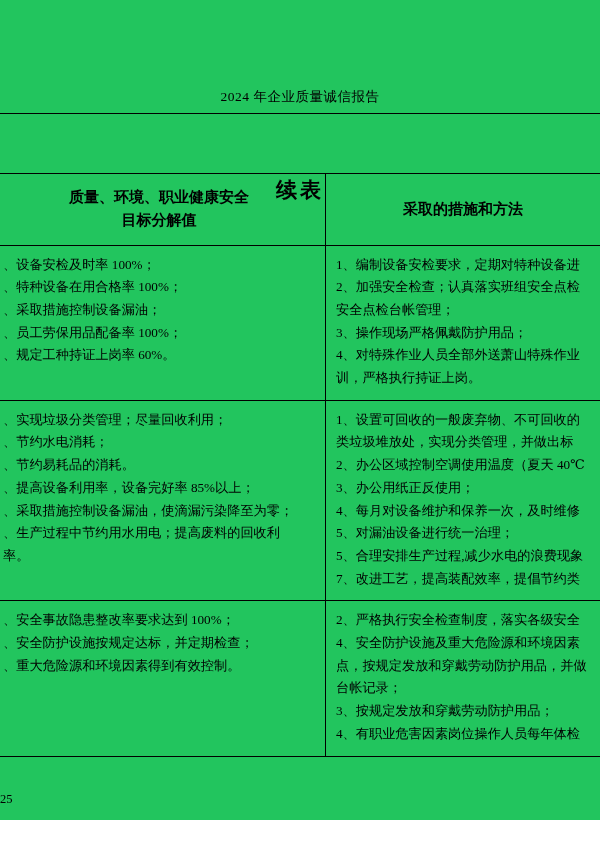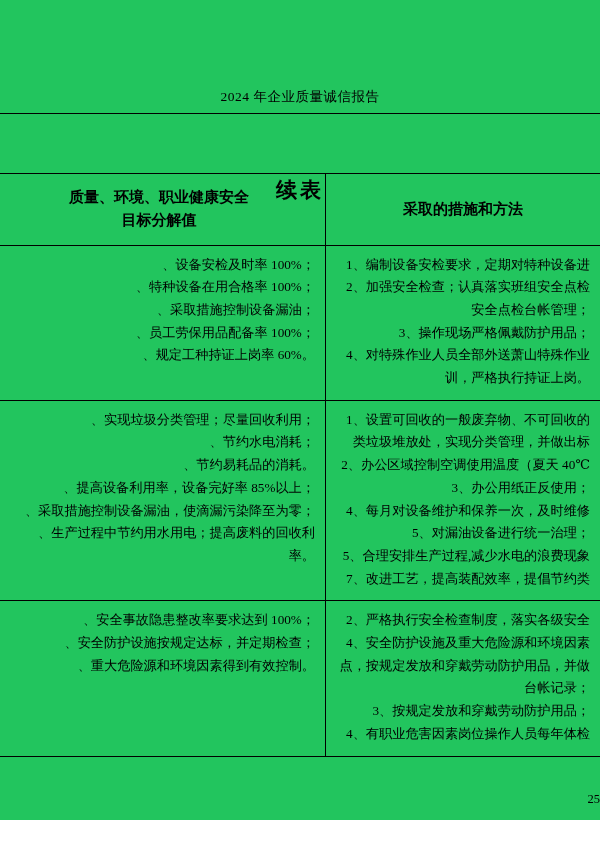--- a/index.html
+++ b/index.html
@@ -86,35 +86,34 @@
   .col-a { width: 333px; }
   .col-b { width: 275px; }
 
   .cell-lines {
     font-size: 13.2px;
     line-height: 1.72;
   }
   .cell-lines div {
     white-space: nowrap;
     overflow: visible;
-    text-align: right;
   }
 
   
   .clip-left {
     position: relative;
   }
 
   
   .page-number {
     position: absolute;
     left: 0;
     top: 792px;
     width: 600px;
-    text-align: right;
+    text-align: left;
     font-size: 12.5px;
   }
 </style>
 </head>
 <body>
 
 <div class="page">
 
   <div class="header">2024 年企业质量诚信报告</div>
   <div class="header-rule"></div>

